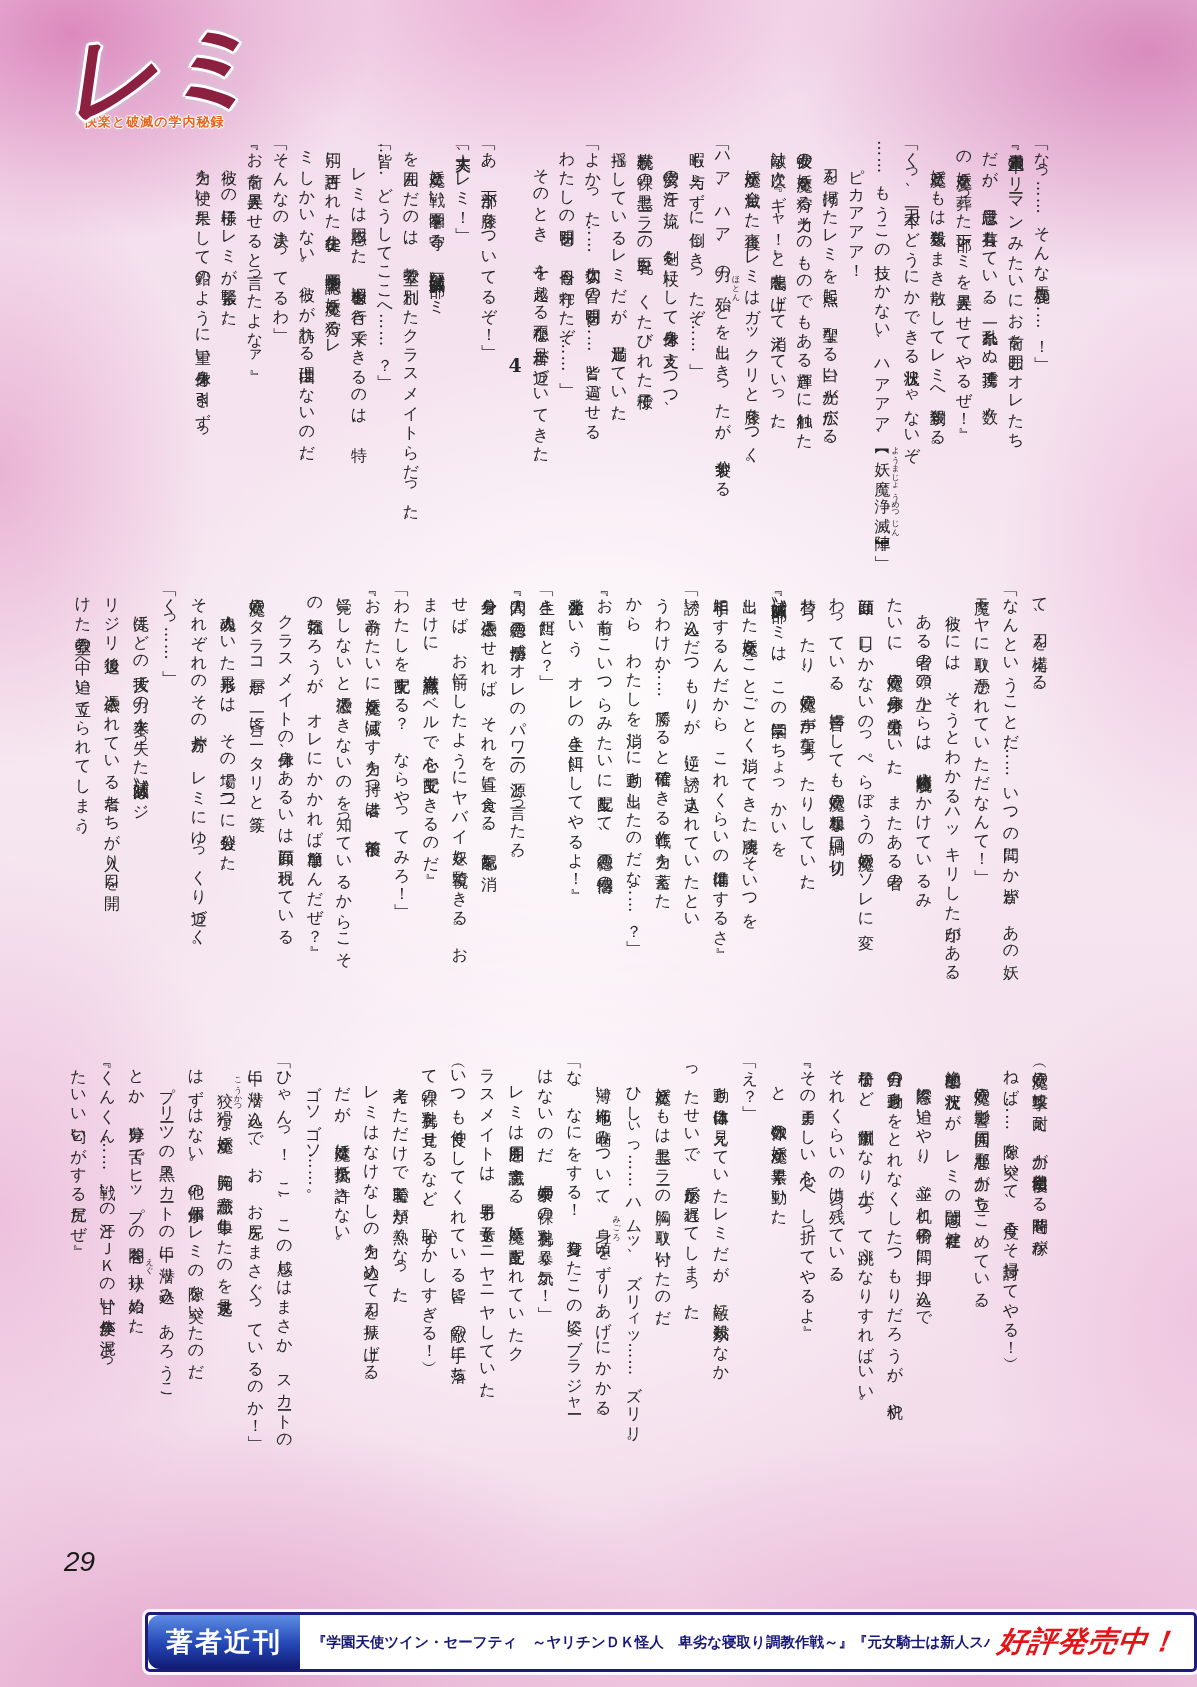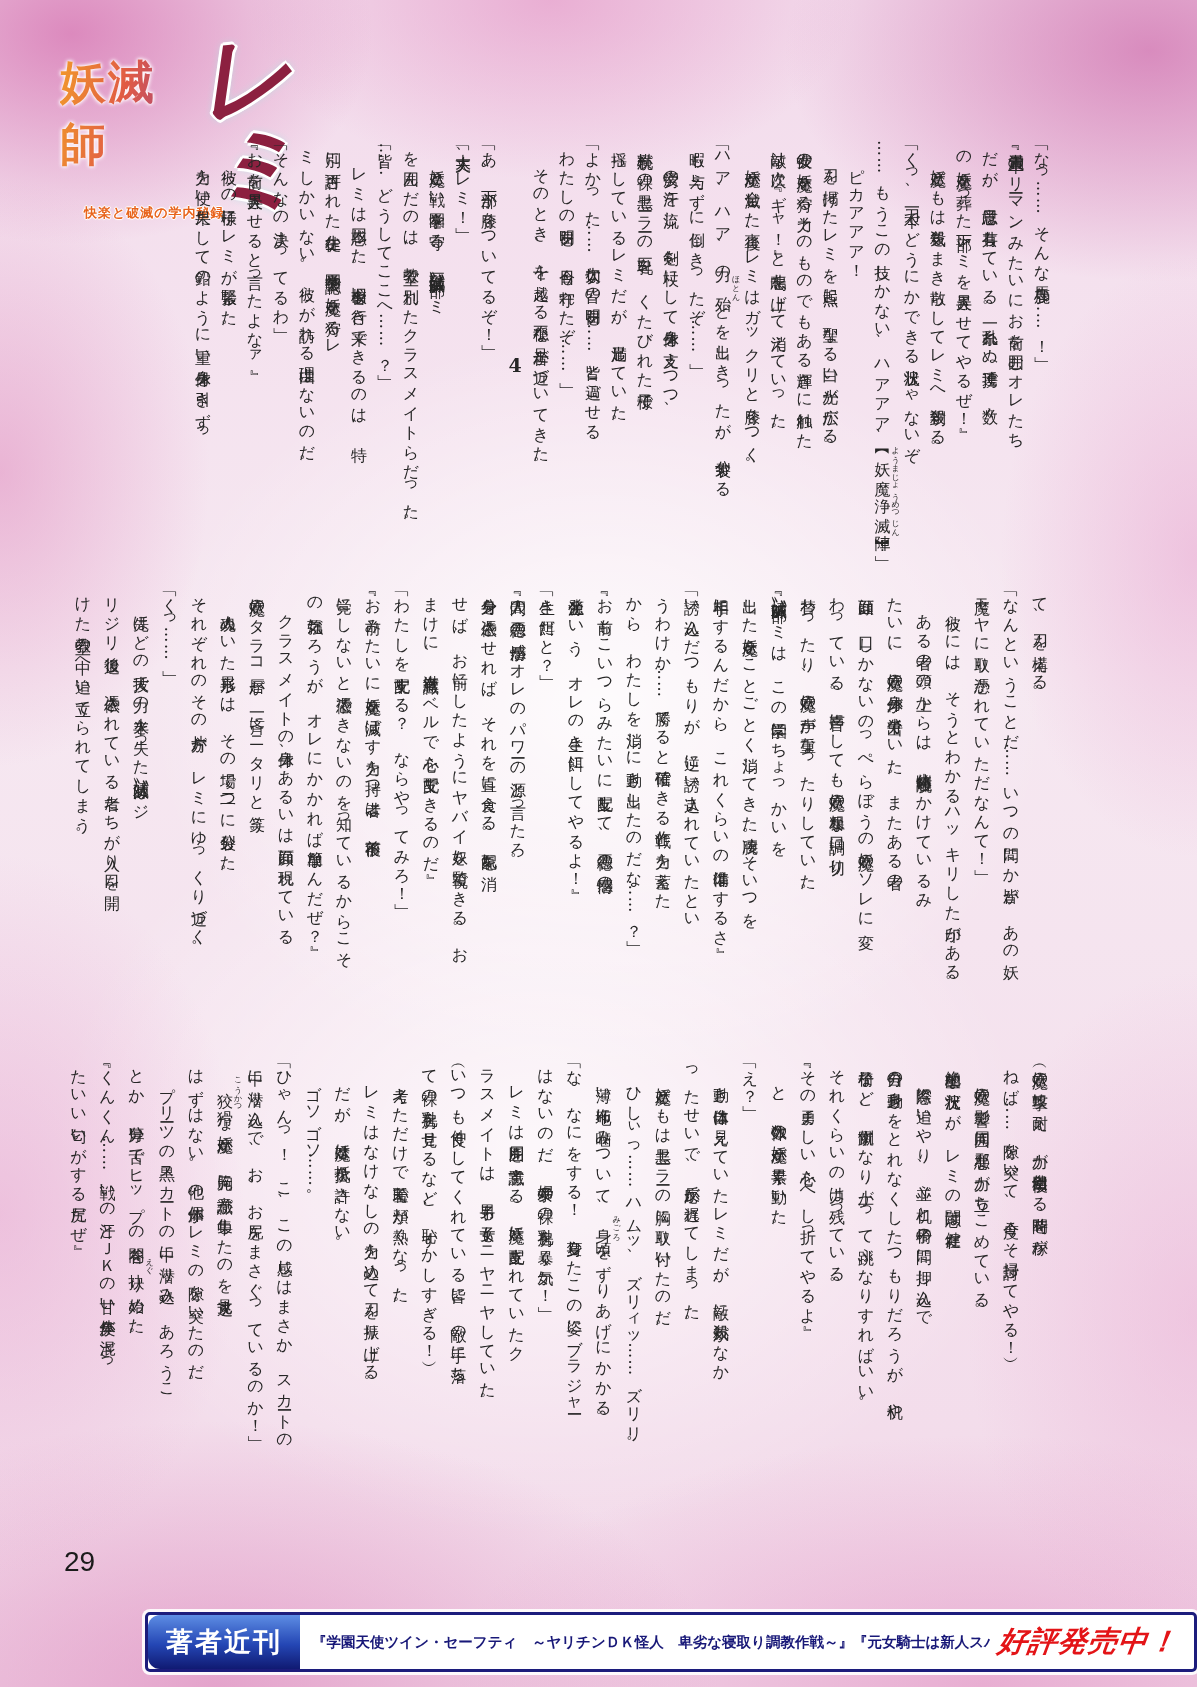--- a/index.html
+++ b/index.html
@@ -54,20 +54,21 @@
   #band3 p{line-height:29px;}
   .band p.chapter{
     line-height:54px;text-align:center;text-orientation:upright;
     font-size:19px;font-weight:bold;
   }
   ruby rt{font-size:8px;letter-spacing:0;}
   
   .page-num{
     position:absolute;left:64px;top:1546px;font-size:28px;color:#1b1b1b;
     font-family:"Liberation Sans",sans-serif;
+    font-style:italic;
   }
   
   .banner{
     position:absolute;left:145px;top:1612px;width:1046px;height:54px;
     background:#ffffff;border:3px solid #1c1c7c;border-radius:5px;
     box-shadow:0 0 0 3px rgba(255,255,255,.9);
     display:flex;align-items:center;font-family:"Liberation Sans",sans-serif;
   }
   .banner-label{
     align-self:stretch;width:152px;flex:0 0 auto;
@@ -83,21 +84,20 @@
   .banner-badge{
     flex:0 0 auto;padding:0 16px 0 6px;color:#e31417;font-weight:bold;font-style:italic;
     font-size:29px;transform:skewX(-7deg);white-space:nowrap;letter-spacing:1px;
   }
 </style>
 </head>
 <body>
 
 <div class="logo">
   <div class="logo-row">
-    <div class="logo-title">妖滅師</div>
     <div class="logo-remi">レミ</div>
   </div>
   <div class="logo-sub">快楽と破滅の学内秘録</div>
 </div>
 
 <div id="band1" class="band">
     <p>「なっ……そんな馬鹿な……！」</p>
     <p>『満員電車のリーマンみたいにお前を囲むオレたち</p>
     <p>だが、意思は共有している。一糸乱れぬ連携で、数々</p>
     <p>の妖魔を葬った下部レミを昇天させてやるぜ！』</p>

